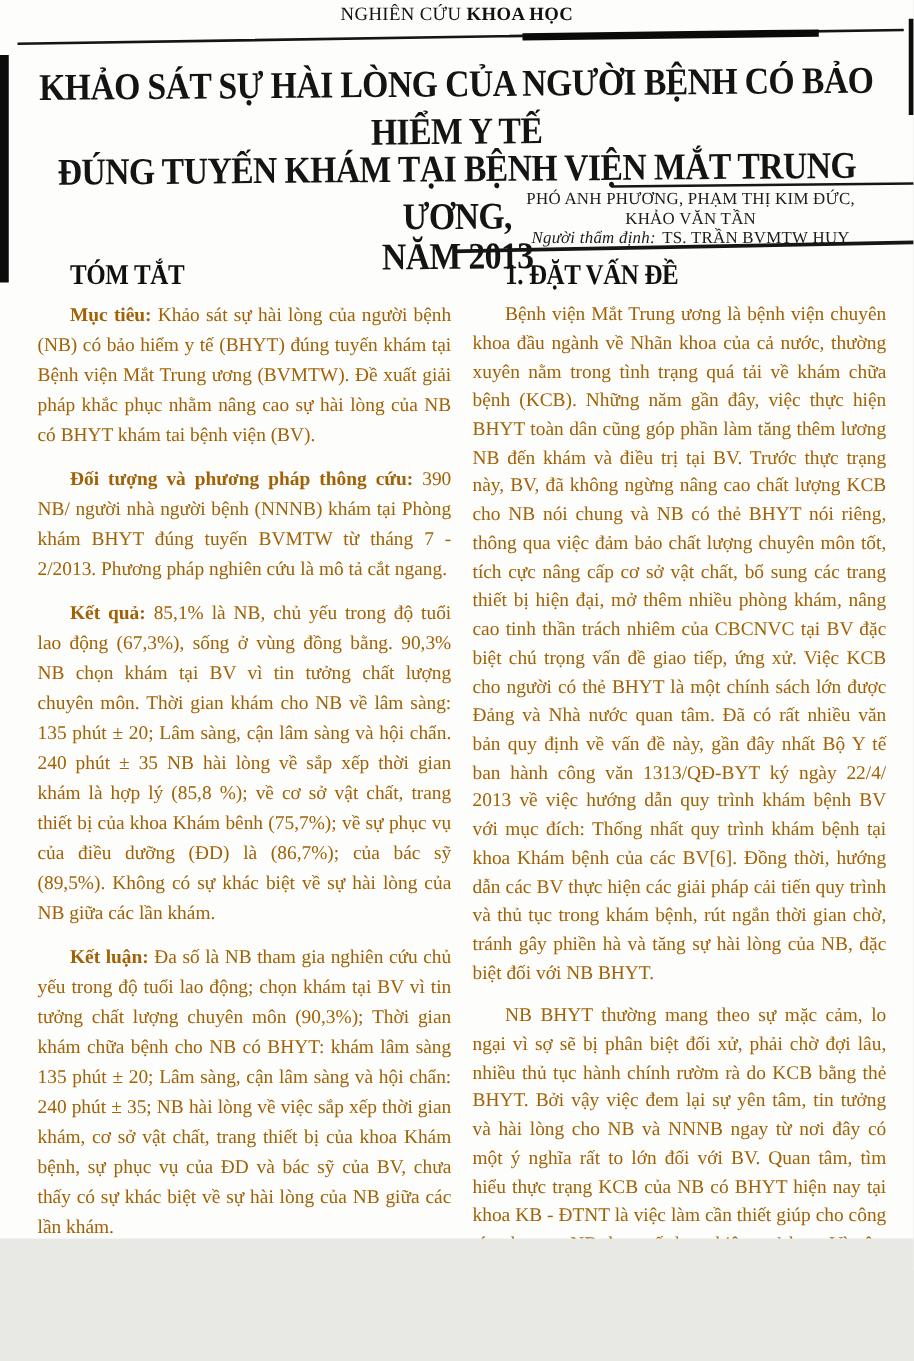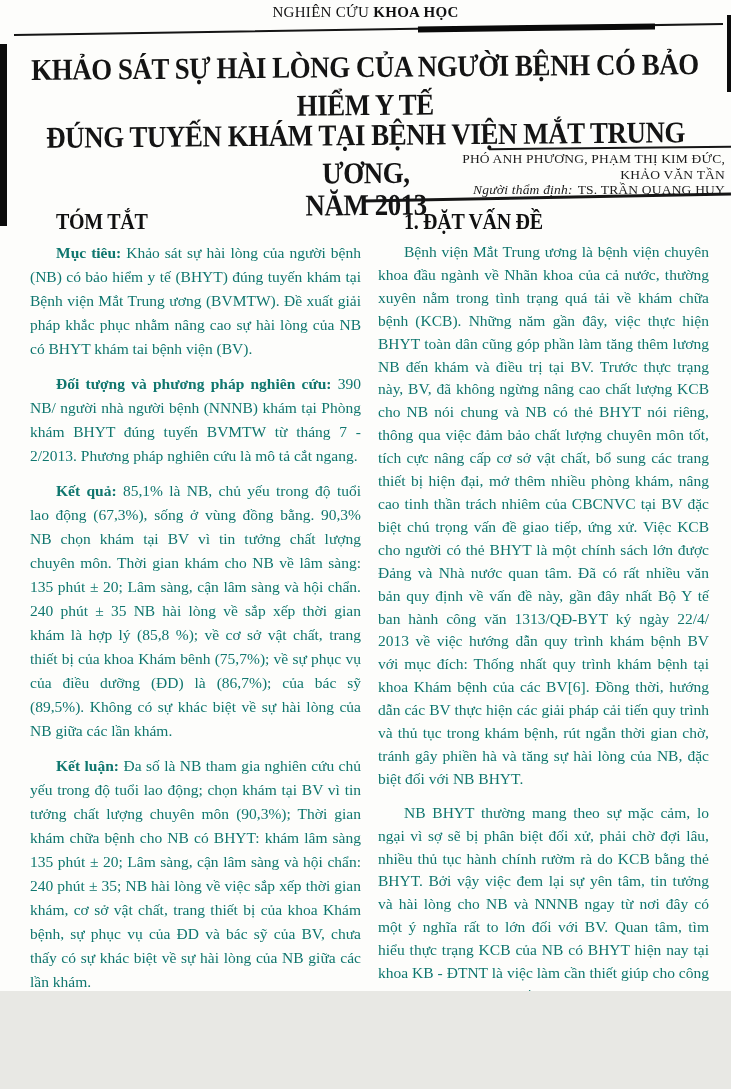--- a/index.html
+++ b/index.html
@@ -28,38 +28,38 @@
     text-align:center;font-weight:700;color:#141414;
     font-size:27px;line-height:34px;letter-spacing:-.5px;
     transform:rotate(-0.5deg);
   }
   .title .t-line{transform:scaleY(1.12);}
   
   .authors-rule-top{position:absolute;left:489px;top:147px;width:242px;height:2px;background:#161616;transform:rotate(-0.6deg);}
   .authors-rule-bottom{position:absolute;left:363px;top:196px;width:368px;height:3px;background:#161616;transform:rotate(-1.1deg);}
   .authors{
     position:absolute;top:151px;left:380px;width:345px;
-    text-align:right;font-size:13.5px;line-height:15.5px;color:#1c1c1c;letter-spacing:.2px;
+    text-align:center;font-size:13.5px;line-height:15.5px;color:#1c1c1c;letter-spacing:.2px;
   }
   .authors .rev-label{font-style:italic;margin-right:5px;}
   
   .columns{
     position:absolute;top:208px;left:30px;
     display:flex;gap:17px;
   }
   .col{width:331px;}
   .col-heading{
     font-weight:700;font-size:20px;color:#101010;
     margin:0 0 10px 26px;letter-spacing:-.3px;
     transform:scaleY(1.15);transform-origin:left top;
   }
   .col p{
     margin:0 0 11px 0;
     text-align:justify;text-indent:26px;
-    font-size:15.5px;line-height:24px;color:#0f766e;
+    font-size:15.5px;line-height:24px;color:#a16207;
   }
   .col-right p{line-height:22.9px;}
   .lead{font-weight:700;}
   .tail-italic{font-style:italic;}
 </style>
 </head>
 <body>
 
 <div class="page">
 
@@ -76,30 +76,30 @@
   <div class="title">
     <div class="t-line">KHẢO SÁT SỰ HÀI LÒNG CỦA NGƯỜI BỆNH CÓ BẢO HIỂM Y TẾ</div>
     <div class="t-line">ĐÚNG TUYẾN KHÁM TẠI BỆNH VIỆN MẮT TRUNG ƯƠNG,</div>
     <div class="t-line">NĂM 2013</div>
   </div>
 
   <div class="authors-rule-top"></div>
   <div class="authors">
     <div>PHÓ ANH PHƯƠNG, PHẠM THỊ KIM ĐỨC,</div>
     <div>KHẢO VĂN TẦN</div>
-    <div><span class="rev-label">Người thẩm định:</span><span>TS. TRẦN QUANG HUY</span></div>
+    <div><span class="rev-label">Người thẩm định:</span><span>TS. TRẦN BVMTW HUY</span></div>
   </div>
   <div class="authors-rule-bottom"></div>
 
   <div class="columns">
 
     <div class="col col-left">
       <div class="col-heading">TÓM TẮT</div>
       <p><span class="lead">Mục tiêu:</span><span> Khảo sát sự hài lòng của người bệnh (NB) có bảo hiểm y tế (BHYT) đúng tuyến khám tại Bệnh viện Mắt Trung ương (BVMTW). Đề xuất giải pháp khắc phục nhằm nâng cao sự hài lòng của NB có BHYT khám tai bệnh viện (BV).</span></p>
-      <p><span class="lead">Đối tượng và phương pháp nghiên cứu:</span><span> 390 NB/ người nhà người bệnh (NNNB) khám tại Phòng khám BHYT đúng tuyến BVMTW từ tháng 7 - 2/2013. Phương pháp nghiên cứu là mô tả cắt ngang.</span></p>
+      <p><span class="lead">Đối tượng và phương pháp thông cứu:</span><span> 390 NB/ người nhà người bệnh (NNNB) khám tại Phòng khám BHYT đúng tuyến BVMTW từ tháng 7 - 2/2013. Phương pháp nghiên cứu là mô tả cắt ngang.</span></p>
       <p><span class="lead">Kết quả:</span><span> 85,1% là NB, chủ yếu trong độ tuổi lao động (67,3%), sống ở vùng đồng bằng. 90,3% NB chọn khám tại BV vì tin tưởng chất lượng chuyên môn. Thời gian khám cho NB về lâm sàng: 135 phút ± 20; Lâm sàng, cận lâm sàng và hội chẩn. 240 phút ± 35  NB hài lòng về sắp xếp thời gian khám là hợp lý (85,8 %); về cơ sở vật chất, trang thiết bị của khoa Khám bênh (75,7%); về sự phục vụ của điều dưỡng (ĐD) là (86,7%); của bác sỹ (89,5%).  Không có sự khác biệt về sự hài lòng của NB giữa các lần khám.</span></p>
       <p><span class="lead">Kết luận:</span><span> Đa số là NB tham gia nghiên cứu chủ yếu trong độ tuổi lao động; chọn khám tại BV vì tin tưởng chất lượng chuyên môn (90,3%); Thời gian khám chữa bệnh cho NB có BHYT: khám lâm sàng 135 phút  ± 20; Lâm sàng, cận lâm sàng và hội chẩn: 240 phút  ± 35; NB hài lòng về việc sắp xếp thời gian khám, cơ sở vật chất, trang thiết bị của khoa Khám bệnh, sự phục vụ của ĐD và bác sỹ của BV, chưa thấy có sự khác biệt về sự hài lòng của NB giữa các lần khám.</span></p>
     </div>
 
     <div class="col col-right">
       <div class="col-heading">1. ĐẶT VẤN ĐỀ</div>
       <p>Bệnh viện Mắt Trung ương là bệnh viện chuyên khoa đầu ngành về Nhãn khoa của cả nước, thường xuyên nằm trong tình trạng quá tải về khám chữa bệnh (KCB). Những năm gần đây, việc thực hiện BHYT toàn dân cũng góp phần làm tăng thêm lương NB đến khám và điều trị tại BV. Trước thực trạng này, BV, đã không ngừng nâng cao chất lượng KCB cho NB nói chung và NB có thẻ BHYT nói riêng, thông qua việc đảm bảo chất lượng chuyên môn tốt, tích cực nâng cấp cơ sở vật chất, bổ sung các trang thiết bị hiện đại, mở thêm nhiều phòng khám, nâng cao tinh thần trách nhiêm của CBCNVC tại BV đặc biệt chú trọng vấn đề giao tiếp, ứng xử. Việc KCB cho người có thẻ BHYT là một chính sách lớn được Đảng và Nhà nước quan tâm. Đã có rất nhiều văn bản quy định về vấn đề này, gần đây nhất Bộ Y tế ban hành công văn 1313/QĐ-BYT ký ngày 22/4/ 2013 về việc hướng dẫn quy trình khám bệnh BV với mục đích: Thống nhất quy trình khám bệnh tại khoa Khám bệnh của các BV[6]. Đồng thời, hướng dẫn các BV thực hiện các giải pháp cải tiến quy trình và thủ tục trong khám bệnh, rút ngắn thời gian chờ, tránh gây phiền hà và tăng sự hài lòng của NB, đặc biệt đối với NB BHYT.</p>
       <p><span>NB BHYT thường mang theo sự mặc cảm, lo ngại vì sợ sẽ bị phân biệt đối xử, phải chờ đợi lâu, nhiều thủ tục hành chính rườm rà do KCB bằng thẻ BHYT. Bởi vậy việc đem lại sự yên tâm, tin tưởng và hài lòng cho NB và NNNB ngay từ nơi đây có một ý nghĩa rất  to lớn đối với BV. Quan tâm, tìm hiểu thực trạng KCB của NB có BHYT hiện nay tại khoa KB - ĐTNT là việc làm cần thiết giúp cho công tác phục vụ NB được tốt hơn, hiêu quả hơn. Vì vậy, chúng tôi đã tiến hành nghiên cứu đề tài: </span><span class="tail-italic">“Khảo sát sự hài lòng của</span></p>
     </div>
 

